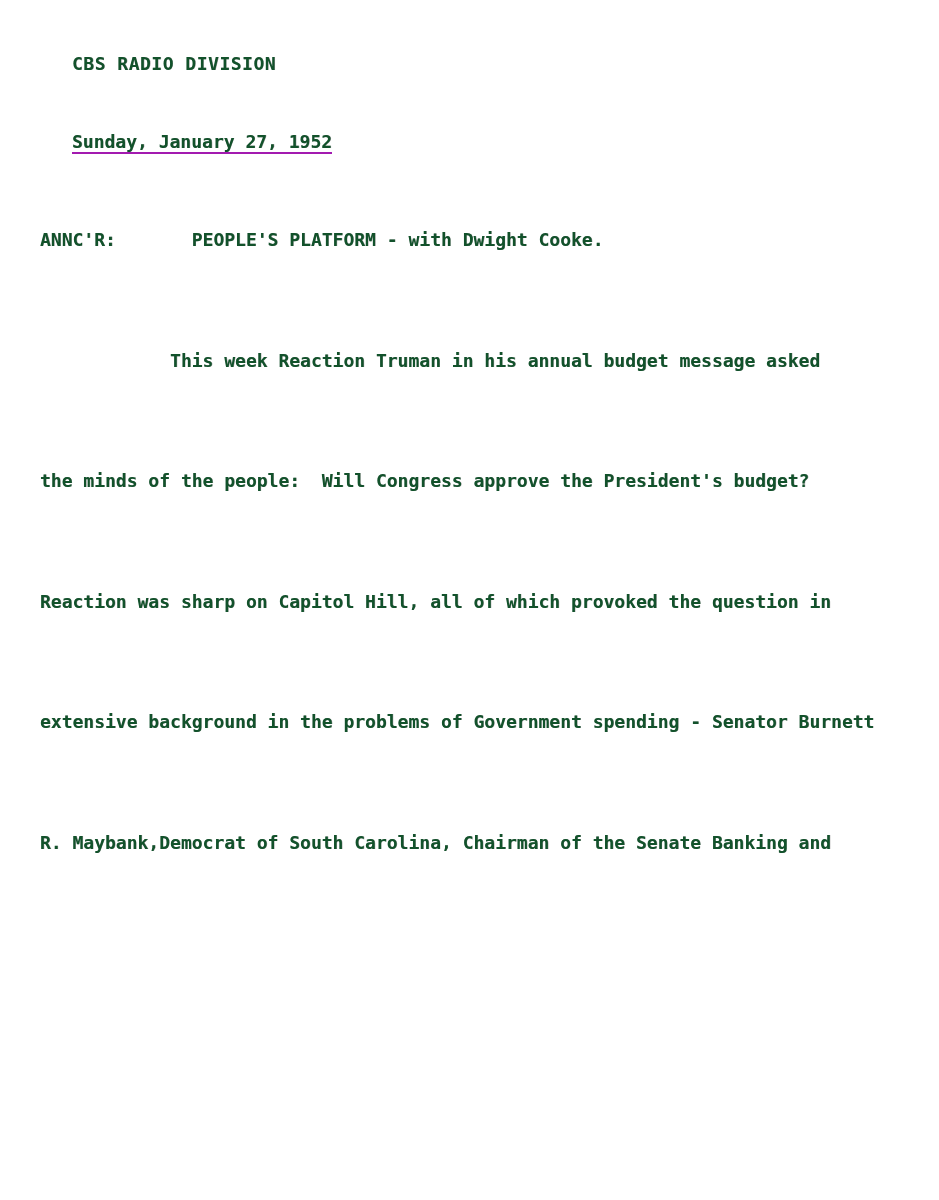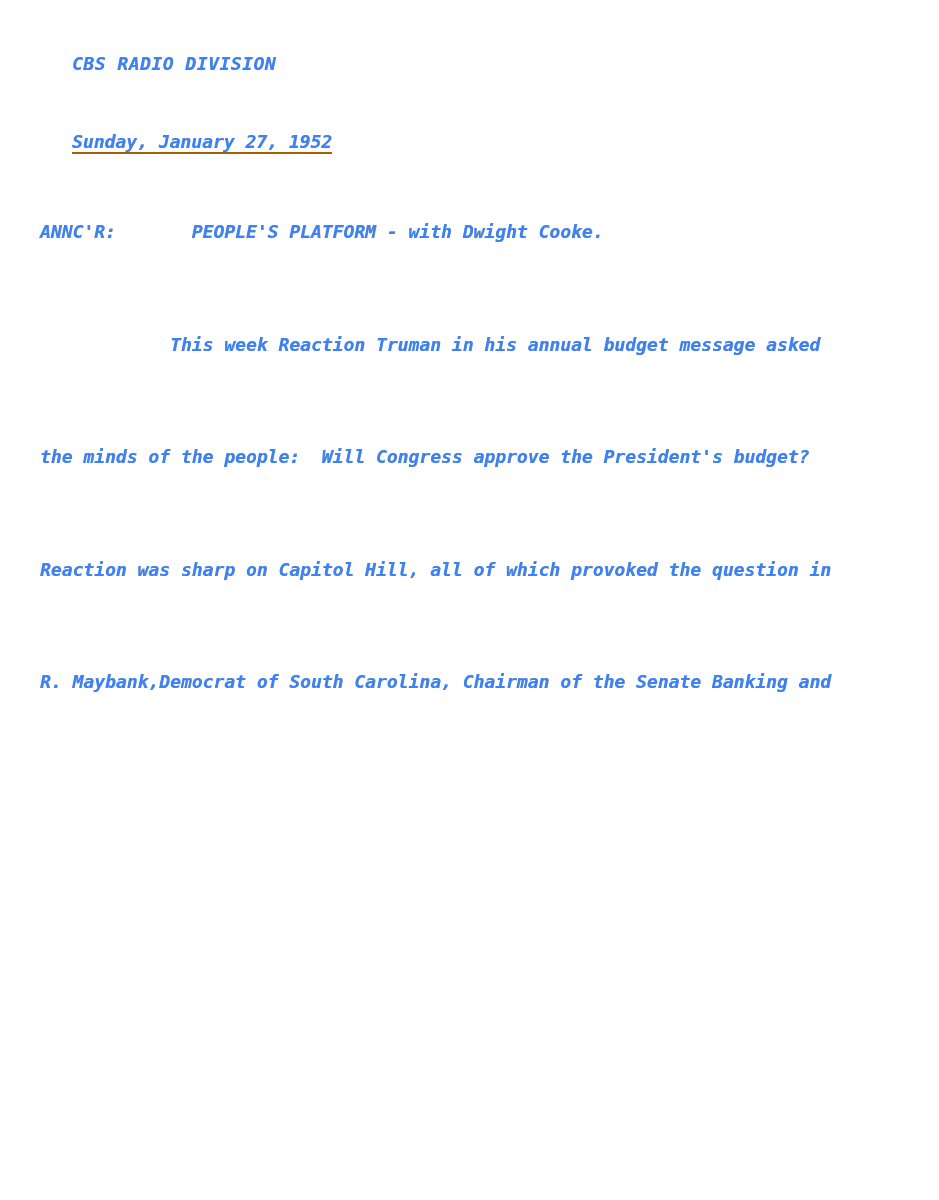--- a/index.html
+++ b/index.html
@@ -8,73 +8,74 @@
     background: #ffffff;
   }
   .page {
     position: relative;
     width: 939px;
     height: 1200px;
     background: #fefefe;
     overflow: hidden;
     font-family: "DejaVu Sans Mono", "Liberation Mono", monospace;
     font-weight: bold;
-    color: #3b82f6;
+    color: #14532d;
     filter: blur(0.3px) contrast(1.02);
     text-shadow: 0.4px 0 0 rgba(30,30,30,0.45);
-    font-style: italic;
   }
   .doc-header {
     position: absolute;
     left: 72px;
     top: 14px;
     font-size: 18px;
     line-height: 20px;
     white-space: pre;
   }
   .doc-header .hline {
     margin-bottom: 18px;
     letter-spacing: 0.5px;
   }
   .doc-header .dateline {
     margin-bottom: 0;
   }
   .underlined {
     display: inline-block;
-    border-bottom: 2px solid #a16207;
+    border-bottom: 2px solid #a21caf;
     padding-bottom: 0px;
   }
   .transcript {
     position: absolute;
     left: 40px;
     top: 138px;
     width: 890px;
     font-size: 18px;
     line-height: 37.5px;
     white-space: pre;
   }
   .tline {
     height: 37.5px;
+    margin-top: 8px;
   }
 </style>
 </head>
 <body>
 
 <div class="page">
 
   <div class="doc-header">
     <div class="hline">CBS RADIO DIVISION</div>
     <div class="dateline"><span class="underlined">Sunday, January 27, 1952</span></div>
   </div>
 
   <div class="transcript">
     <div class="tline">ANNC'R:       PEOPLE'S PLATFORM - with Dwight Cooke.</div>
     <div class="tline">            This week Reaction Truman in his annual budget message asked</div>
     <div class="tline">the minds of the people:  Will Congress approve the President's budget?</div>
     <div class="tline">Reaction was sharp on Capitol Hill, all of which provoked the question in</div>
+    <div class="tline">extensive background in the problems of Government spending - Senator Burnett</div>
     <div class="tline">R. Maybank,Democrat of South Carolina, Chairman of the Senate Banking and</div>
     
     
     
     
     
     
     
     
     

